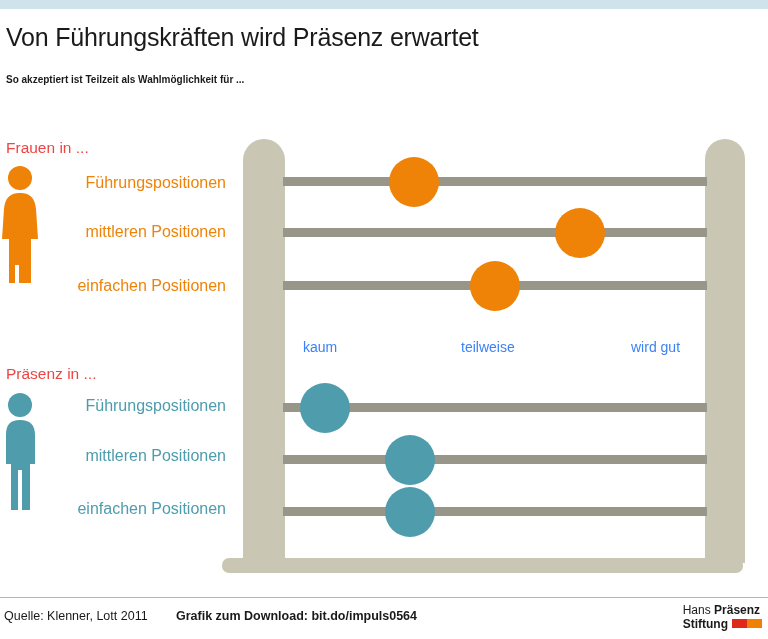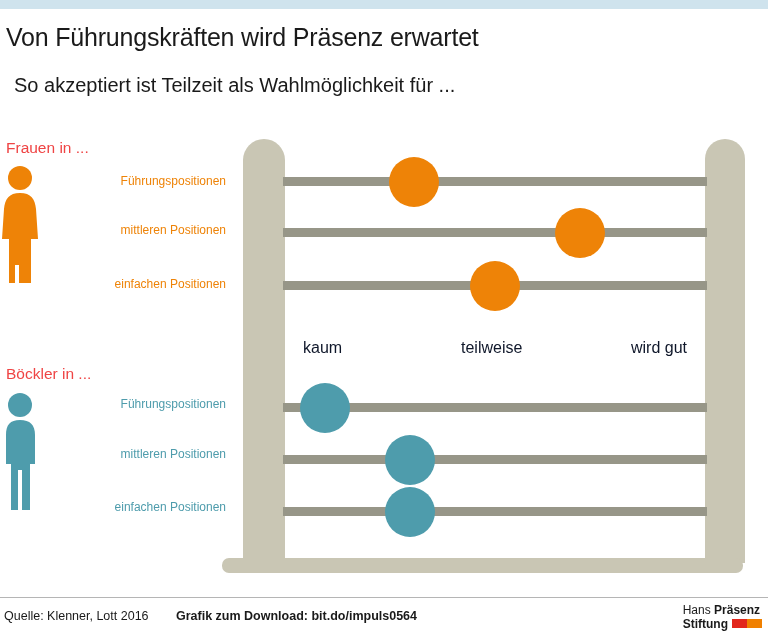--- a/index.html
+++ b/index.html
@@ -34,24 +34,24 @@
     left: 6px; top: 23px;
     width: 740px;
     font-size: 25px;
     font-weight: normal;
     color: #1a1a1a;
     letter-spacing: -0.2px;
     white-space: nowrap;
   }
   .subtitle {
     position: absolute;
-    left: 14px; top: 74px;
+    left: 6px; top: 74px;
     width: 740px;
-    font-size: 20px;
-    font-weight: normal;
+    font-size: 10px;
+    font-weight: bold;
     color: #1a1a1a;
     white-space: nowrap;
   }
 
   
   .group-head {
     position: absolute;
     left: 6px;
     font-size: 15.5px;
     color: #ef4444;
@@ -67,21 +67,21 @@
     width: 42px;
     height: 118px;
   }
   .figure.women { top: 165px; }
   .figure.men   { top: 392px; }
   .figure svg { display: block; width: 42px; height: 118px; }
 
   
   .row-label {
     position: absolute;
-    font-size: 12px;
+    font-size: 16px;
     white-space: nowrap;
     text-align: center;
     right: 542px;
   }
   .row-label.orange { color: #ee8307; }
   .row-label.teal   { color: #4e9cac; }
 
   .rl-w0 { top: 174px; }
   .rl-w1 { top: 223px; }
   .rl-w2 { top: 277px; }
@@ -131,22 +131,22 @@
     width: 50px; height: 50px;
     border-radius: 50%;
   }
   .bead.orange { background: #ee8307; }
   .bead.teal   { background: #4e9cac; }
 
   
   .scale-label {
     position: absolute;
     top: 339px;
-    font-size: 16px;
-    color: #0f172a;
+    font-size: 14px;
+    color: #3b82f6;
     white-space: nowrap;
   }
   .sc-0 { left: 303px; }
   .sc-1 { left: 461px; }
   .sc-2 { left: 631px; }
 
   
   .footer-rule {
     position: absolute;
     left: 0; top: 597px;
@@ -205,21 +205,21 @@
       <circle cx="18" cy="13" r="12" fill="#ee8307"></circle>
       <path d="M18 28 C 7 28 3 34 2 44 L 0 74 L 7 74 L 7 118 L 29 118 L 29 74 L 36 74 L 34 44 C 33 34 29 28 18 28 Z" fill="#ee8307"></path>
       <rect x="13" y="100" width="4" height="18" fill="#ffffff"></rect>
     </svg>
   </div>
 
   <div class="row-label orange rl-w0">Führungspositionen</div>
   <div class="row-label orange rl-w1">mittleren Positionen</div>
   <div class="row-label orange rl-w2">einfachen Positionen</div>
 
-  <div class="group-head men">Böckler in ...</div>
+  <div class="group-head men">Präsenz in ...</div>
 
   <div class="figure men">
     <svg viewBox="0 0 42 118" xmlns="http://www.w3.org/2000/svg">
       <circle cx="18" cy="13" r="12" fill="#4e9cac"></circle>
       <path d="M18 28 C 8 28 4 33 4 43 L 4 72 L 9 72 L 9 118 L 28 118 L 28 72 L 33 72 L 33 43 C 33 33 28 28 18 28 Z" fill="#4e9cac"></path>
       <rect x="16" y="78" width="4" height="40" fill="#ffffff"></rect>
     </svg>
   </div>
 
   <div class="row-label teal rl-m0">Führungspositionen</div>
@@ -244,21 +244,21 @@
     <div class="bead teal" id="bead-m0" style="left: 300.4px; top: 382.5px;"></div>
     <div class="bead teal" id="bead-m1" style="left: 385.2px; top: 434.5px;"></div>
     <div class="bead teal" id="bead-m2" style="left: 385.2px; top: 486.5px;"></div>
   </div>
 
   <div class="scale-label sc-0">kaum</div>
   <div class="scale-label sc-1">teilweise</div>
   <div class="scale-label sc-2">wird gut</div>
 
   <div class="footer-rule"></div>
-  <div class="footer-src">Quelle: Klenner, Lott 2016</div>
+  <div class="footer-src">Quelle: Klenner, Lott 2011</div>
   <div class="footer-dl">Grafik zum Download: bit.do/impuls0564</div>
 
   <div class="logo">
     <div class="ln1"><span class="reg">Hans </span><span class="bold">Präsenz</span></div>
     <div class="ln2"><span>Stiftung</span><span class="flag"></span></div>
   </div>
 
 </div>
 
 </body></html>

